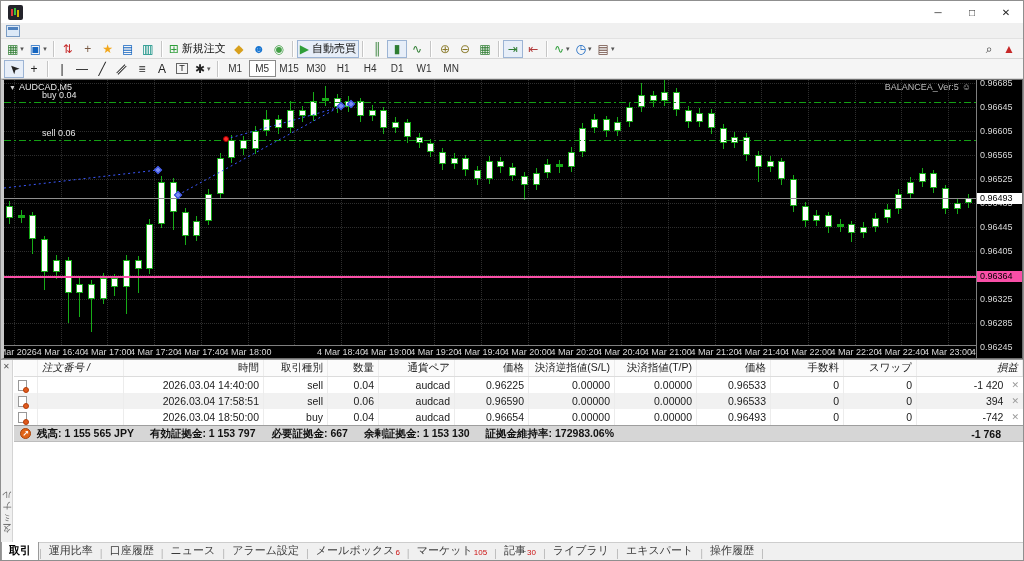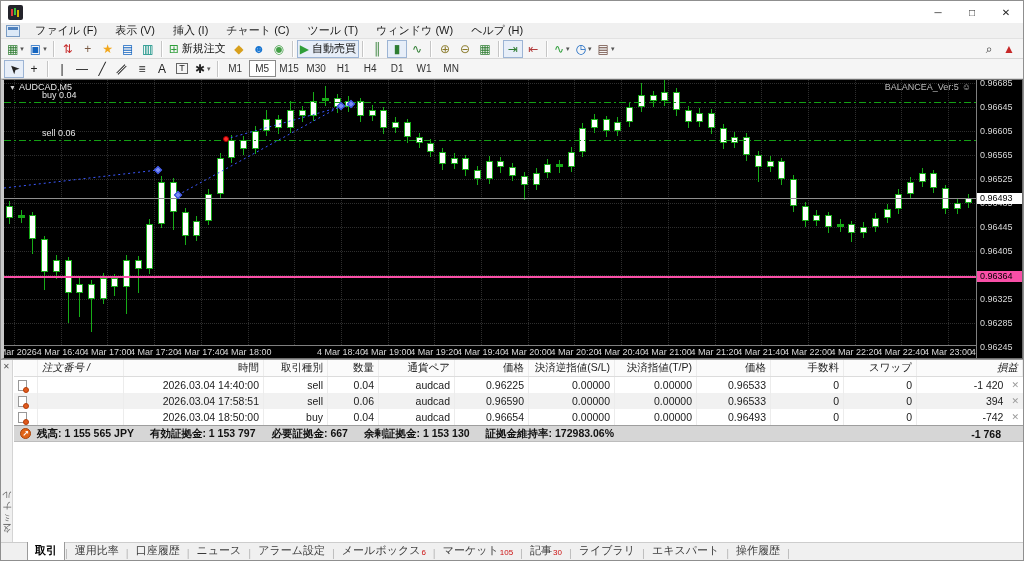--- a/index.html
+++ b/index.html
@@ -73,21 +73,21 @@
   .doc-ico { width:9px; height:11px; background:#fff; border:1px solid #999; position:relative; }
   .doc-ico i { position:absolute; right:-3px; bottom:-3px; width:6px; height:6px; border-radius:50%; background:#e05a1e; border:1px solid #b43d08; }
   .profit-cell { flex:1; display:flex; align-items:center; justify-content:flex-end; padding-right:4px; gap:8px; }
   .xclose { color:#9a9a9a; font-size:9px; }
   .balance-row { display:flex; height:17px; align-items:center; background:#d6d6d6; border-top:1px solid #9e9e9e; border-bottom:1px solid #bdbdbd; font-size:10.5px; font-weight:bold; color:#111; }
   .bal-ico { width:11px; height:11px; border-radius:50%; background:#e06418; border:1px solid #a8420a; color:#fff; font-size:8px; line-height:10px; text-align:center; margin:0 6px 0 6px; }
   .bal-seg { margin-right:16px; white-space:nowrap; }
   .bal-total { margin-left:auto; padding-right:22px; }
 
   
-  .tabbar { height:18px; flex:0 0 18px; background:#f0f0f0; border-top:1px solid #cdcdcd; display:flex; align-items:flex-end; padding-left:26px; font-size:11px; color:#3a3a3a; }
+  .tabbar { height:18px; flex:0 0 18px; background:#f0f0f0; border-top:1px solid #cdcdcd; display:flex; align-items:flex-end; padding-left:0; font-size:11px; color:#3a3a3a; }
   .tab { display:flex; align-items:flex-start; padding:1px 7px 2px 7px; white-space:nowrap; }
   .tab.active { background:#fff; border:1px solid #9a9a9a; border-bottom:none; font-weight:bold; color:#000; }
   .tab .cnt { color:#cc1111; font-size:8px; margin-left:1px; margin-top:5px; }
   .tab-sep { color:#b8b8b8; padding:1px 0; }
 
   
   .statusbar { height:19px; flex:0 0 19px; background:#f0f0f0; border-top:1px solid #cdcdcd; display:flex; align-items:center; font-size:11px; color:#1a1a1a; }
   .sb-sec { height:100%; display:flex; align-items:center; padding:0 8px; border-right:1px solid #dadada; box-shadow:inset -1px 0 0 #fff; white-space:nowrap; overflow:hidden; }
   .sb-conn { margin-left:auto; display:flex; align-items:center; gap:5px; padding-right:2px; }
   .bars { display:flex; align-items:flex-end; gap:1px; height:12px; }
@@ -108,29 +108,20 @@
     <span class="win-controls">
       <span class="wbtn">─</span>
       <span class="wbtn">□</span>
       <span class="wbtn">✕</span>
     </span>
   </div>
 
   <div class="menubar">
     <span class="menu-icon">
         <i></i>
-      </span>
-    <span id="menuItems" style="display:flex">
-        <span class="menu-item">ファイル (F)</span>
-        <span class="menu-item">表示 (V)</span>
-        <span class="menu-item">挿入 (I)</span>
-        <span class="menu-item">チャート (C)</span>
-        <span class="menu-item">ツール (T)</span>
-        <span class="menu-item">ウィンドウ (W)</span>
-        <span class="menu-item">ヘルプ (H)</span>
       </span>
   </div>
 
   <div class="toolbar" id="toolbarMain">
       <span class="tbtn">
         <span class="glyph" style="color: rgb(47, 125, 50);">▦</span>
         <span class="dd">▾</span>
       </span>
       <span class="tbtn">
         <span class="glyph" style="color: rgb(21, 101, 192);">▣</span>

